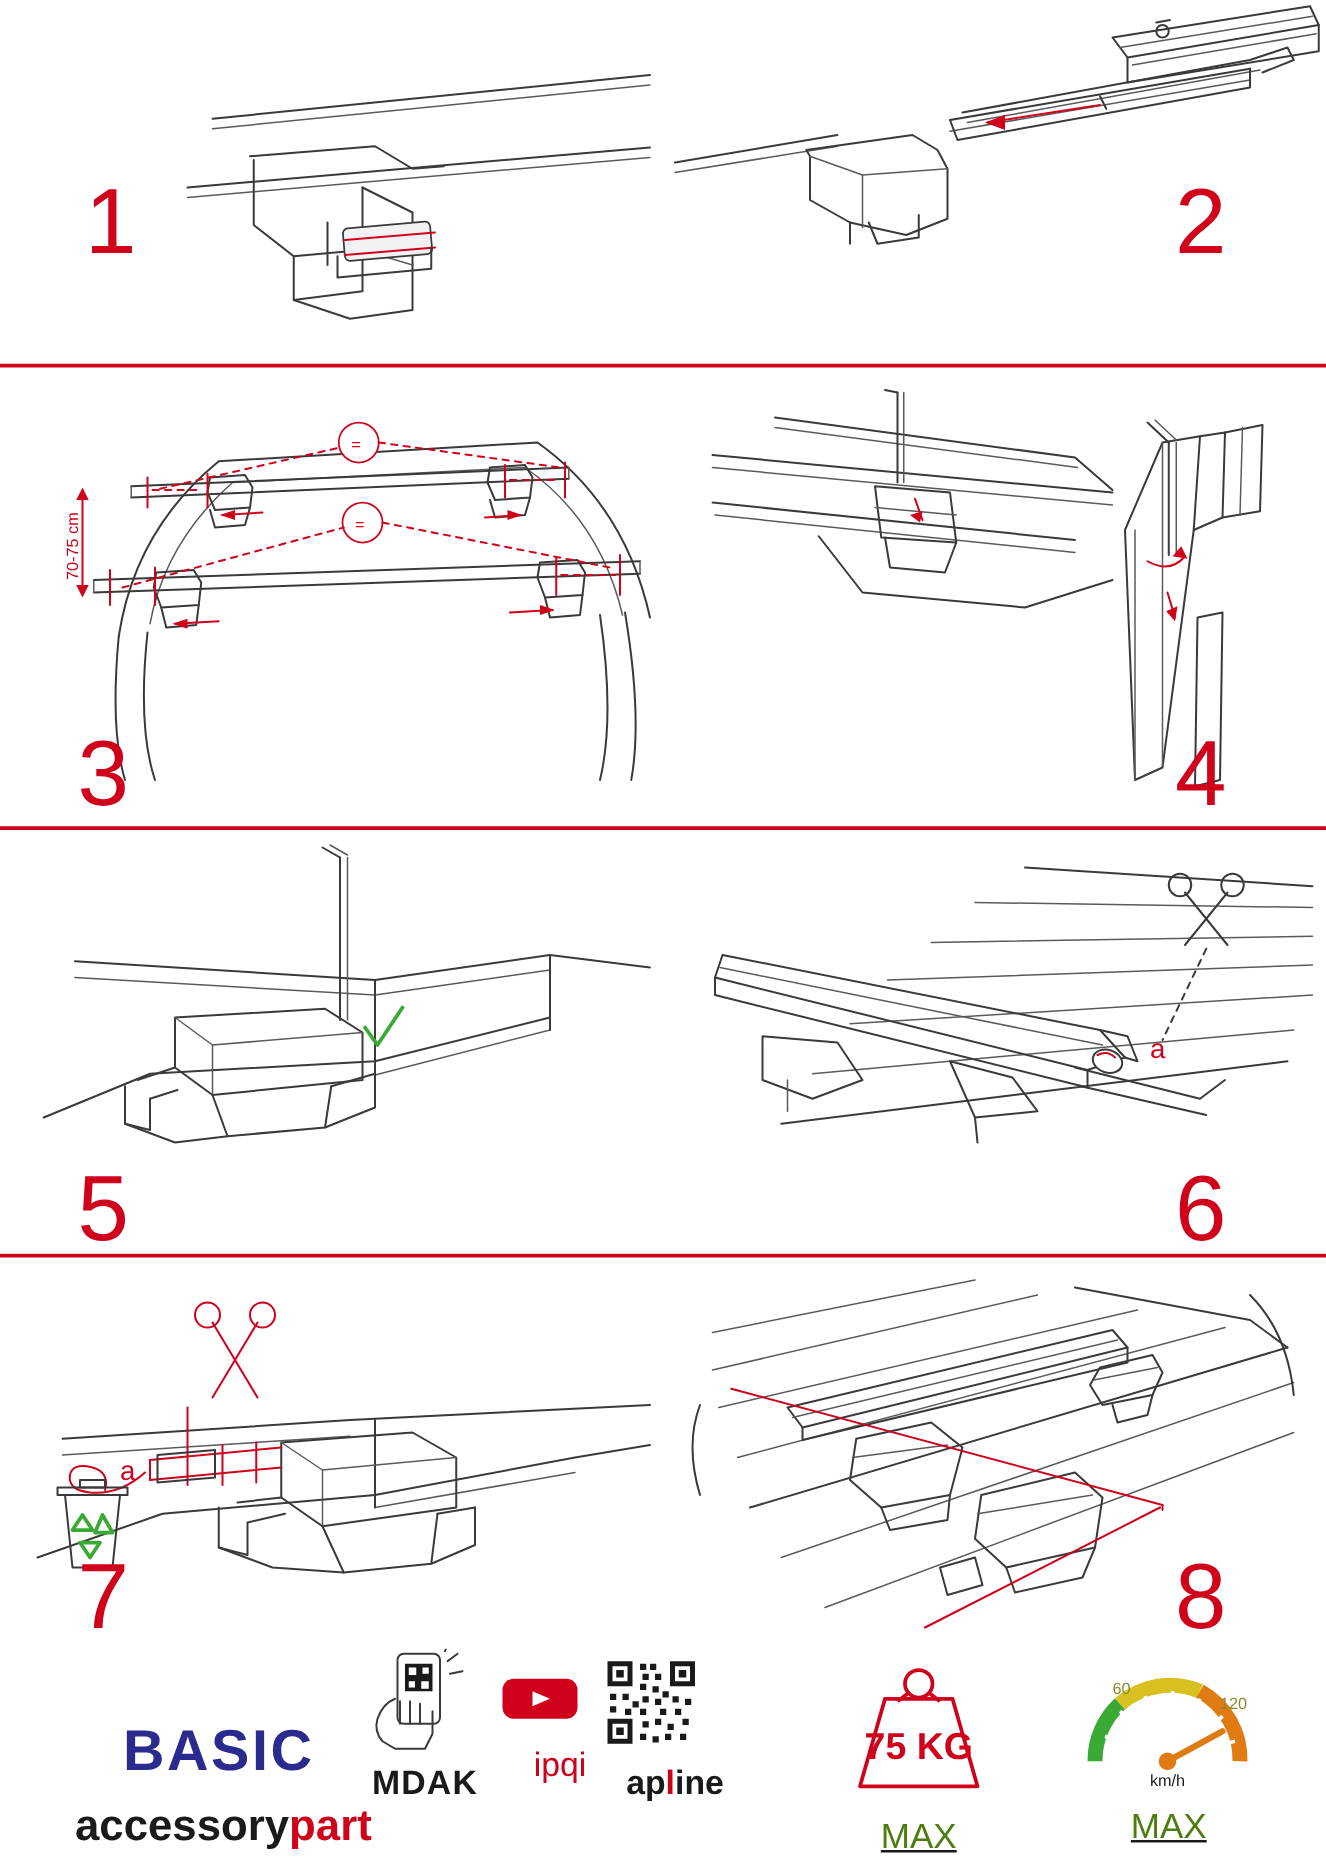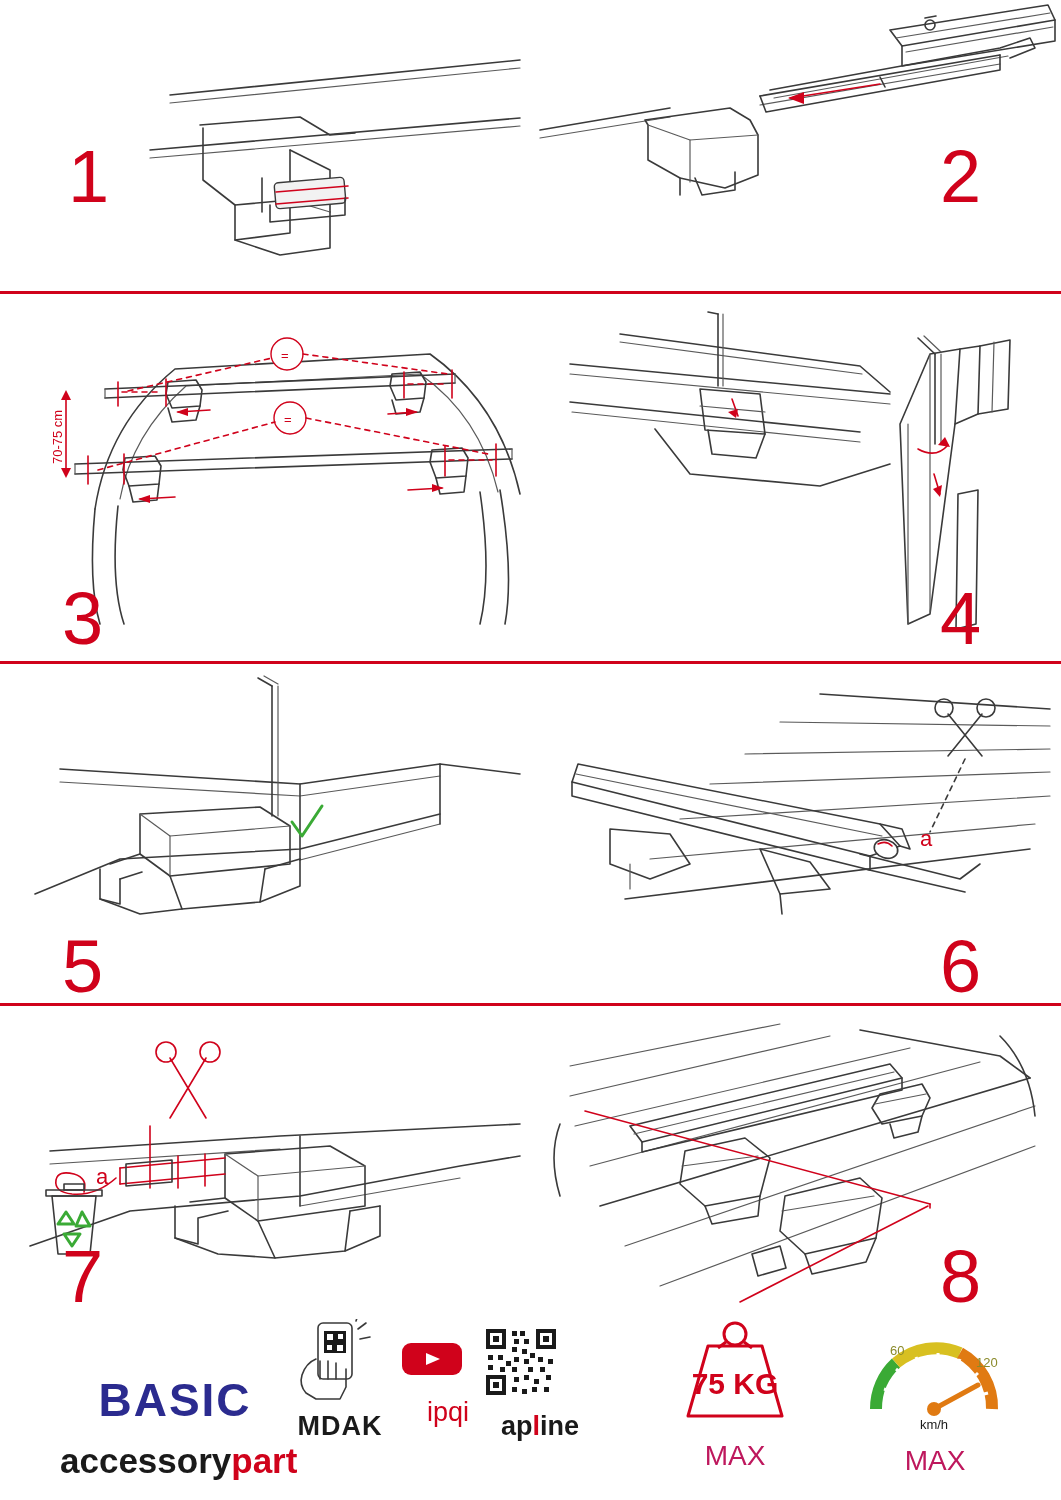--- a/index.html
+++ b/index.html
@@ -33,22 +33,22 @@
   .brand-acc .b1{color:#1a1a1a;}
   .brand-acc .b2{color:#d0021b;}
 
   .logoitem{position:absolute;text-align:center;}
   .logolbl{font-family:"Liberation Sans",sans-serif;font-size:27px;font-weight:700;margin-top:10px;}
   .mdak{color:#1a1a1a;letter-spacing:1px;}
   .ipqi{color:#d0021b;font-weight:400;}
   .apline{color:#1a1a1a;}
   .apline .rd{color:#d0021b;}
 
-  .maxitem{position:absolute;text-align:center;}
-  .maxlbl{font-family:"Liberation Sans",sans-serif;font-size:28px;color:#be185d;margin-top:4px;}
+  .maxitem{position:absolute;text-align:center;text-decoration:underline;}
+  .maxlbl{font-family:"Liberation Sans",sans-serif;font-size:28px;color:#4d7c0f;margin-top:4px;}
   .kgtxt{font-family:"Liberation Sans",sans-serif;font-size:30px;font-weight:700;fill:#d0021b;}
   .kmh{font-family:"Liberation Sans",sans-serif;font-size:13px;fill:#1a1a1a;}
   .spd{font-family:"Liberation Sans",sans-serif;font-size:13px;fill:#8a8a2a;}
 </style>
 </head>
 <body>
 
 <div class="sheet">
 
   <div class="panel" style="left:0;top:0;width:530px;height:290px;">
@@ -454,21 +454,21 @@
             <rect x="42" y="66" width="5" height="5"></rect>
             <rect x="52" y="64" width="5" height="5"></rect>
             <rect x="64" y="64" width="5" height="5"></rect>
         </g>
       </svg>
       <div class="logolbl apline">
         <span>ap</span><span class="rd">l</span><span>ine</span>
       </div>
     </div>
 
-    <div class="maxitem" style="left:650px;top:1px;width:170px;">
+    <div class="maxitem" style="left:650px;top:14px;width:170px;">
       <svg width="170" height="130" viewBox="0 0 170 130">
         <path d="M58 40 L112 40 L132 110 L38 110 Z" fill="#ffffff" stroke="#d0021b" stroke-width="3" stroke-linejoin="round"></path>
         <circle cx="85" cy="28" r="11" fill="none" stroke="#d0021b" stroke-width="3"></circle>
         <path d="M76 36 L68 42 M94 36 L102 42" stroke="#d0021b" stroke-width="3" fill="none"></path>
         <text class="kgtxt" x="85" y="88" text-anchor="middle">75 KG</text>
       </svg>
       <div class="maxlbl">MAX</div>
     </div>
 
     <div class="maxitem" style="left:850px;top:6px;width:170px;">

